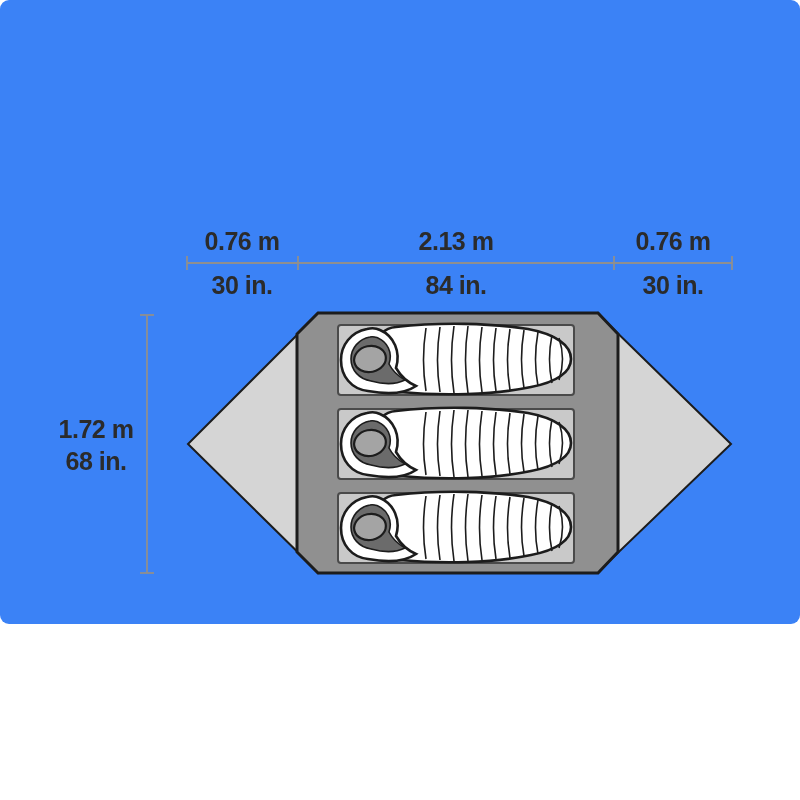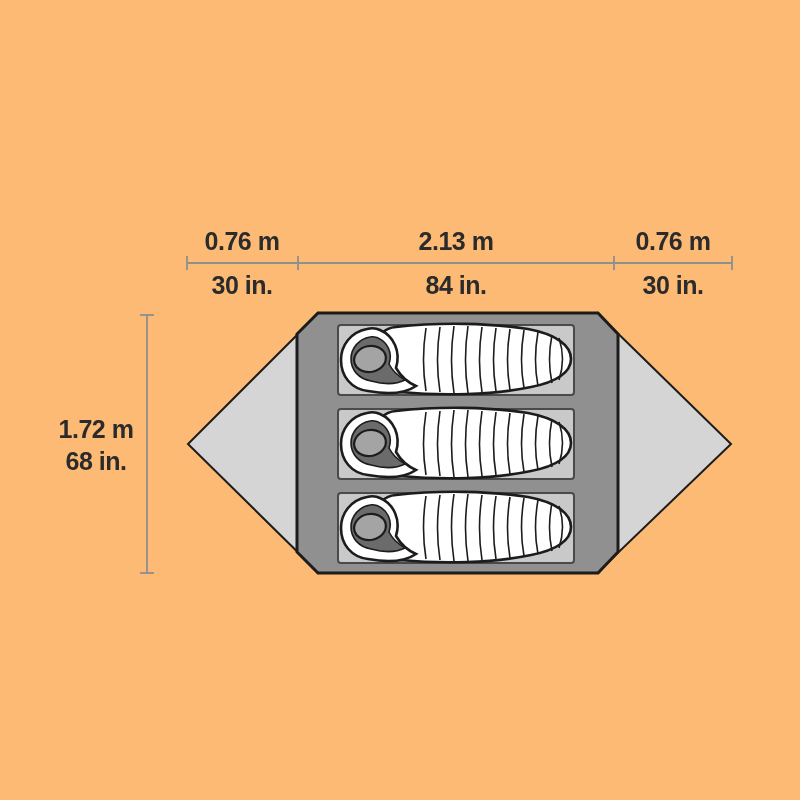--- a/index.html
+++ b/index.html
@@ -7,22 +7,23 @@
     padding: 0;
     background: #ffffff;
     width: 800px;
     height: 800px;
     overflow: hidden;
     font-family: "Liberation Sans", sans-serif;
   }
   .stage {
     position: relative;
     width: 800px;
-    height: 800px;
-    background: #fdba74;
+    height: 624px;
+    background: #3b82f6;
+    border-radius: 9px;
   }
   svg { display: block; }
   .dim-label {
     font-family: "Liberation Sans", sans-serif;
     font-weight: bold;
     font-size: 25px;
     fill: #2b2b2b;
     letter-spacing: -0.5px;
   }
 </style>

